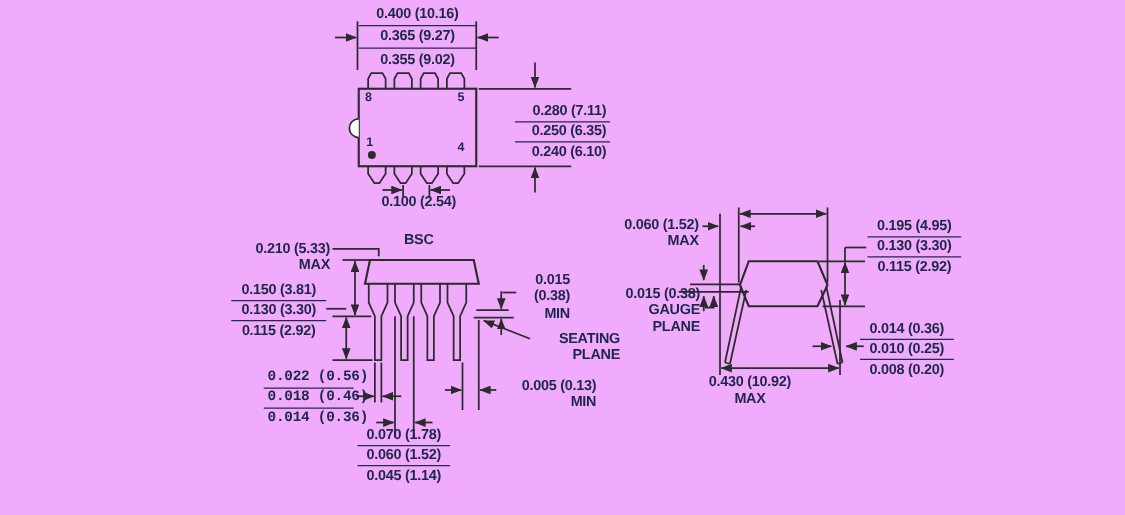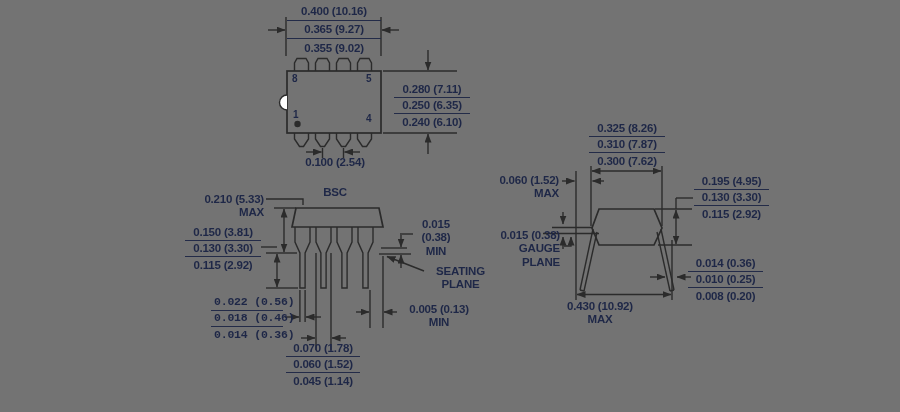--- a/index.html
+++ b/index.html
@@ -1,27 +1,27 @@
 <!DOCTYPE html>
 <html><head>
 <meta charset="utf-8">
 <style>
   html,body{margin:0;padding:0;background:#ffffff;}
-  .canvas{position:relative;width:900px;height:412px;background:#737373;overflow:hidden;
+  .canvas{position:relative;width:900px;height:412px;background:#f0abfc;overflow:hidden;
           font-family:"Liberation Sans",sans-serif;}
   svg{position:absolute;left:0;top:0;}
   .dims{position:absolute;display:flex;flex-direction:column;
         font-weight:bold;font-size:11.5px;line-height:12.5px;color:#1e2747;
         letter-spacing:-0.2px;text-align:center;white-space:nowrap;}
   .dims .r{padding:1.5px 3px;border-bottom:1.6px solid #232b48;}
   .dims .r:last-child{border-bottom:none;}
   .dims.nb .r{border-bottom:none;padding:0.5px 2px;}
   .dims.lg .r{padding:2.5px 3px;}
   .ra{text-align:right;}
-  .la{text-align:center;}
+  .la{text-align:right;}
   .pin{position:absolute;font-weight:bold;font-size:10px;color:#1e2747;}
 </style>
 </head>
 <body>
 
 <div class="canvas">
 
   <svg width="900" height="412" viewBox="0 0 900 412">
     <defs>
       <marker id="ah" markerUnits="userSpaceOnUse" markerWidth="9" markerHeight="7" refX="8.5" refY="3.5" orient="auto-start-reverse">
@@ -142,21 +142,21 @@
       <line x1="577" y1="294.5" x2="671" y2="294.5" marker-start="url(#ah)" marker-end="url(#ah)"></line>
     </g>
   </svg>
 
   <div class="dims lg" style="left:287px;top:2px;width:94px;">
     <div class="r">0.400 (10.16)</div>
     <div class="r">0.365 (9.27)</div>
     <div class="r">0.355 (9.02)</div>
   </div>
 
-  <div class="dims" style="left:394px;top:81px;width:76px;">
+  <div class="dims" style="left:412px;top:81px;width:76px;text-align:right;">
     <div class="r">0.280 (7.11)</div>
     <div class="r">0.250 (6.35)</div>
     <div class="r">0.240 (6.10)</div>
   </div>
 
   <div class="dims nb" style="left:291px;top:155px;width:88px;gap:17px;">
     <div class="r">0.100 (2.54)</div>
     <div class="r">BSC</div>
   </div>
 
@@ -197,25 +197,20 @@
     <div class="r">0.005 (0.13)</div>
     <div class="r">MIN</div>
   </div>
 
   <div class="dims" style="left:286px;top:340px;width:74px;">
     <div class="r">0.070 (1.78)</div>
     <div class="r">0.060 (1.52)</div>
     <div class="r">0.045 (1.14)</div>
   </div>
 
-  <div class="dims" style="left:589px;top:120px;width:76px;">
-    <div class="r">0.325 (8.26)</div>
-    <div class="r">0.310 (7.87)</div>
-    <div class="r">0.300 (7.62)</div>
-  </div>
 
   <div class="dims nb ra" style="left:489px;top:173px;width:72px;">
     <div class="r">0.060 (1.52)</div>
     <div class="r">MAX</div>
   </div>
 
   <div class="dims nb ra" style="left:488px;top:228px;width:74px;">
     <div class="r">0.015 (0.38)</div>
     <div class="r">GAUGE</div>
     <div class="r">PLANE</div>

